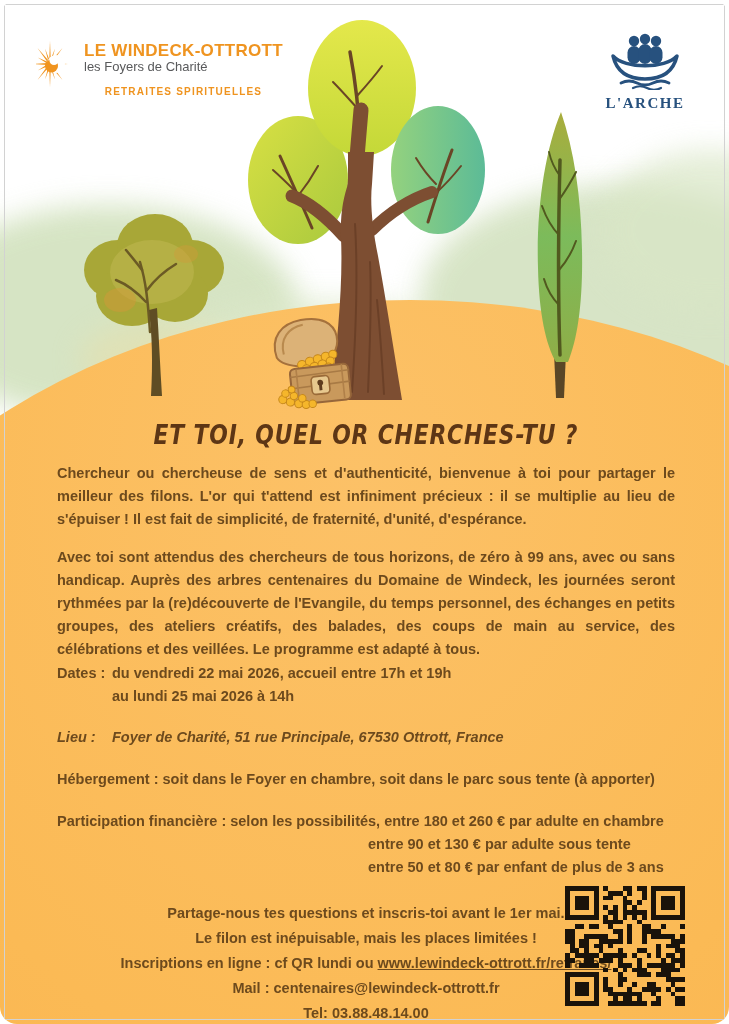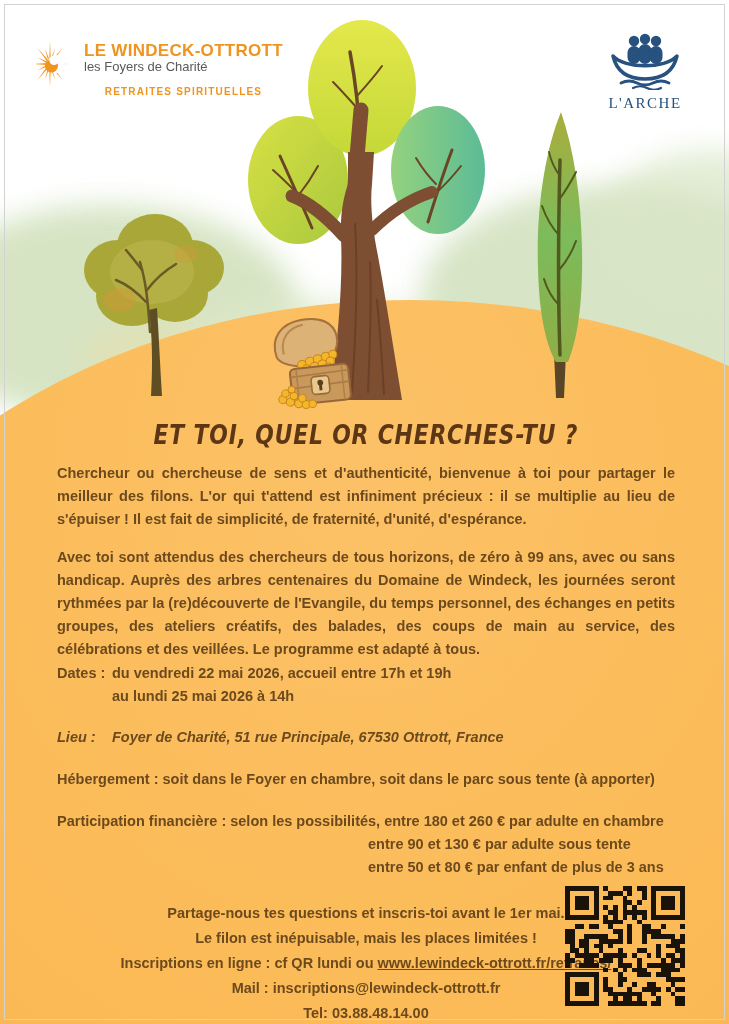--- a/index.html
+++ b/index.html
@@ -1,27 +1,27 @@
 <!DOCTYPE html>
 <html><head>
 <meta charset="utf-8">
 <style>
   html,body{margin:0;padding:0;background:#ffffff;}
   .page{position:relative;width:729px;height:1024px;background:#ffffff;overflow:hidden;
-        font-family:"Liberation Sans",sans-serif;}
+        font-family:"Liberation Sans",sans-serif;border-radius:17px;}
   .frame{position:absolute;inset:4px;border:1px solid #d2d2d2;z-index:6;pointer-events:none;}
 
   
   .brand{position:absolute;left:36px;top:34px;display:flex;gap:8px;z-index:4;align-items:flex-start;}
   .brand-text{padding-top:8px;}
   .brand-title{color:#ef9420;font-weight:bold;font-size:17px;letter-spacing:.3px;line-height:18px;}
   .brand-sub{color:#58595b;font-size:13px;margin-top:0;line-height:14px;}
   .brand-tag{color:#ef9420;font-weight:bold;font-size:10px;letter-spacing:1.2px;margin-top:12px;text-align:center;}
   .arche{position:absolute;right:34px;top:30px;width:100px;text-align:center;z-index:4;}
-  .arche-label{color:#27517e;font-family:"Liberation Serif",serif;font-weight:normal;
+  .arche-label{color:#27517e;font-family:"Liberation Serif",serif;font-weight:bold;
                font-size:15px;letter-spacing:1.5px;margin-top:1px;}
 
   
   .scene{position:absolute;inset:0;z-index:1;overflow:hidden;}
   .wash{position:absolute;border-radius:50%;filter:blur(14px);}
   .wash.w1{left:-80px;top:205px;width:380px;height:215px;background:#cfe0ba;opacity:.85;}
   .wash.w2{left:160px;top:300px;width:330px;height:130px;background:#dde9cb;opacity:.75;}
   .wash.w3{left:420px;top:185px;width:400px;height:230px;background:#d3e2c0;opacity:.9;}
   .wash.w4{left:600px;top:150px;width:220px;height:160px;background:#d9e6c6;opacity:.7;}
   .wash.w5{left:80px;top:320px;width:160px;height:80px;background:#e9dfa9;opacity:.5;}
@@ -254,21 +254,21 @@
     <div class="row mt-lg">Participation financière : selon les possibilités, entre 180 et 260 € par adulte en chambre</div>
     <div class="row ind311">entre 90 et 130 € par adulte sous tente</div>
     <div class="row ind311">entre 50 et 80 € par enfant de plus de 3 ans</div>
 
     <div class="contact">
       <div class="row">Partage-nous tes questions et inscris-toi avant le 1er mai.</div>
       <div class="row">Le filon est inépuisable, mais les places limitées !</div>
       <div class="row">
         <span>Inscriptions en ligne : cf QR lundi ou </span><span class="link">www.lewindeck-ottrott.fr/retraites/</span>
       </div>
-      <div class="row">Mail : inscriptions@lewindeck-ottrott.fr</div>
+      <div class="row">Mail : centenaires@lewindeck-ottrott.fr</div>
       <div class="row">Tel: 03.88.48.14.00</div>
     </div>
   </div>
 
   <svg class="qr" id="qr-svg" width="120" height="120" viewBox="0 0 25 25" shape-rendering="crispEdges">
       <rect x="0" y="0" width="1.02" height="1.02" fill="#1a130a"></rect>
       <rect x="1" y="0" width="1.02" height="1.02" fill="#1a130a"></rect>
       <rect x="2" y="0" width="1.02" height="1.02" fill="#1a130a"></rect>
       <rect x="3" y="0" width="1.02" height="1.02" fill="#1a130a"></rect>
       <rect x="4" y="0" width="1.02" height="1.02" fill="#1a130a"></rect>

